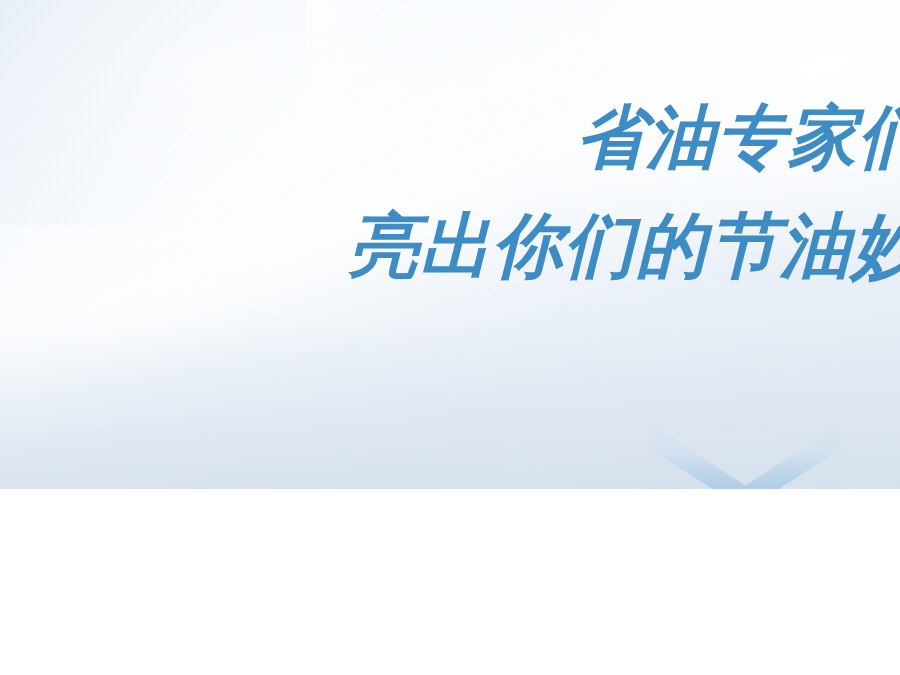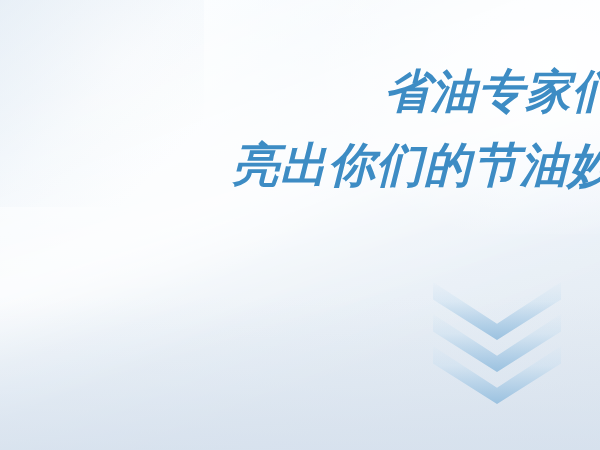--- a/index.html
+++ b/index.html
@@ -10,21 +10,21 @@
     width: 600px;
     height: 450px;
     overflow: hidden;
     font-family: "Liberation Sans", "DejaVu Sans", sans-serif;
   }
 
   
   #banner {
     position: relative;
     width: 600px;
-    height: 450px;
+    height: 326px;
     overflow: hidden;
     background: #0f172a;
   }
 
   
   .bg-base {
     position: absolute;
     inset: 0;
     background:
       linear-gradient(170deg,

